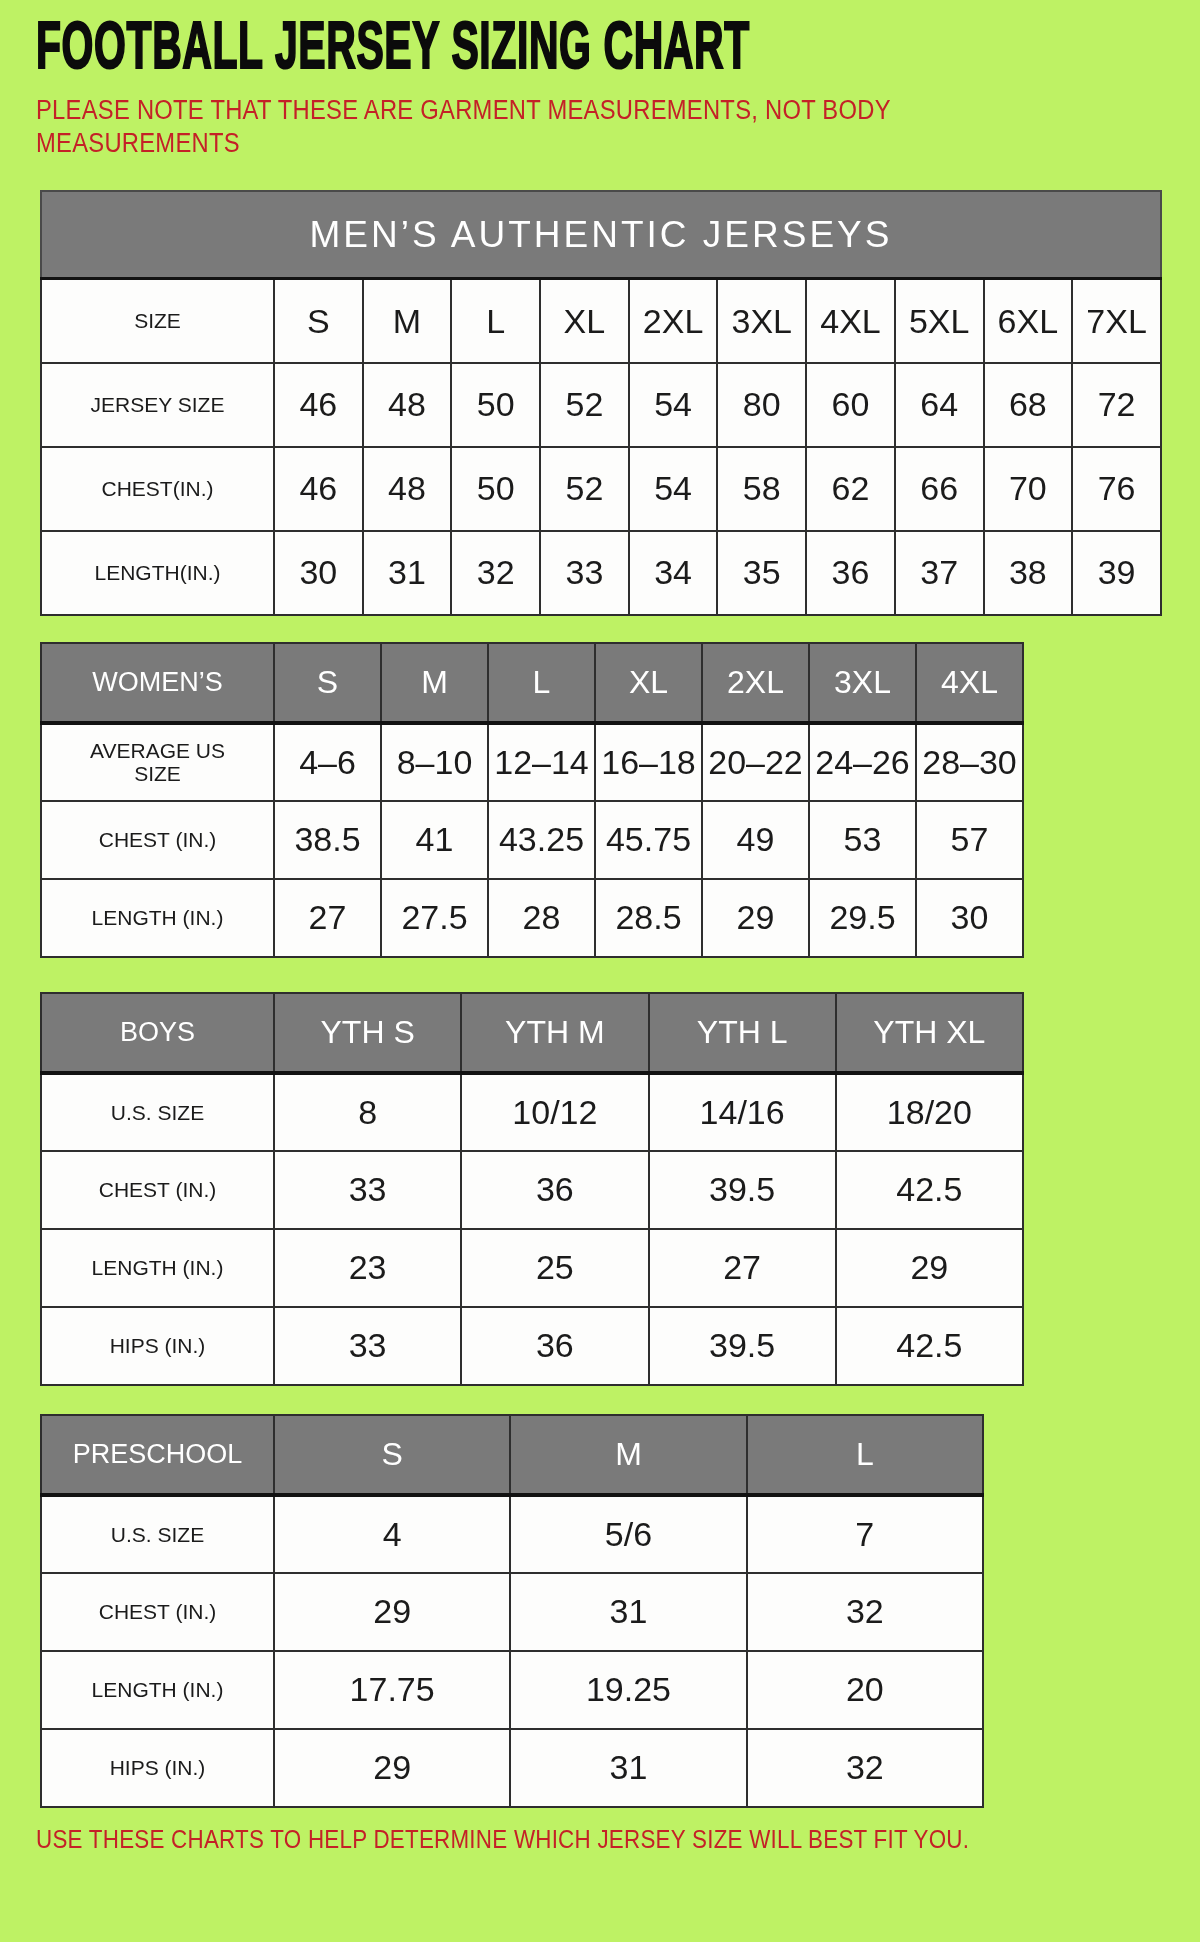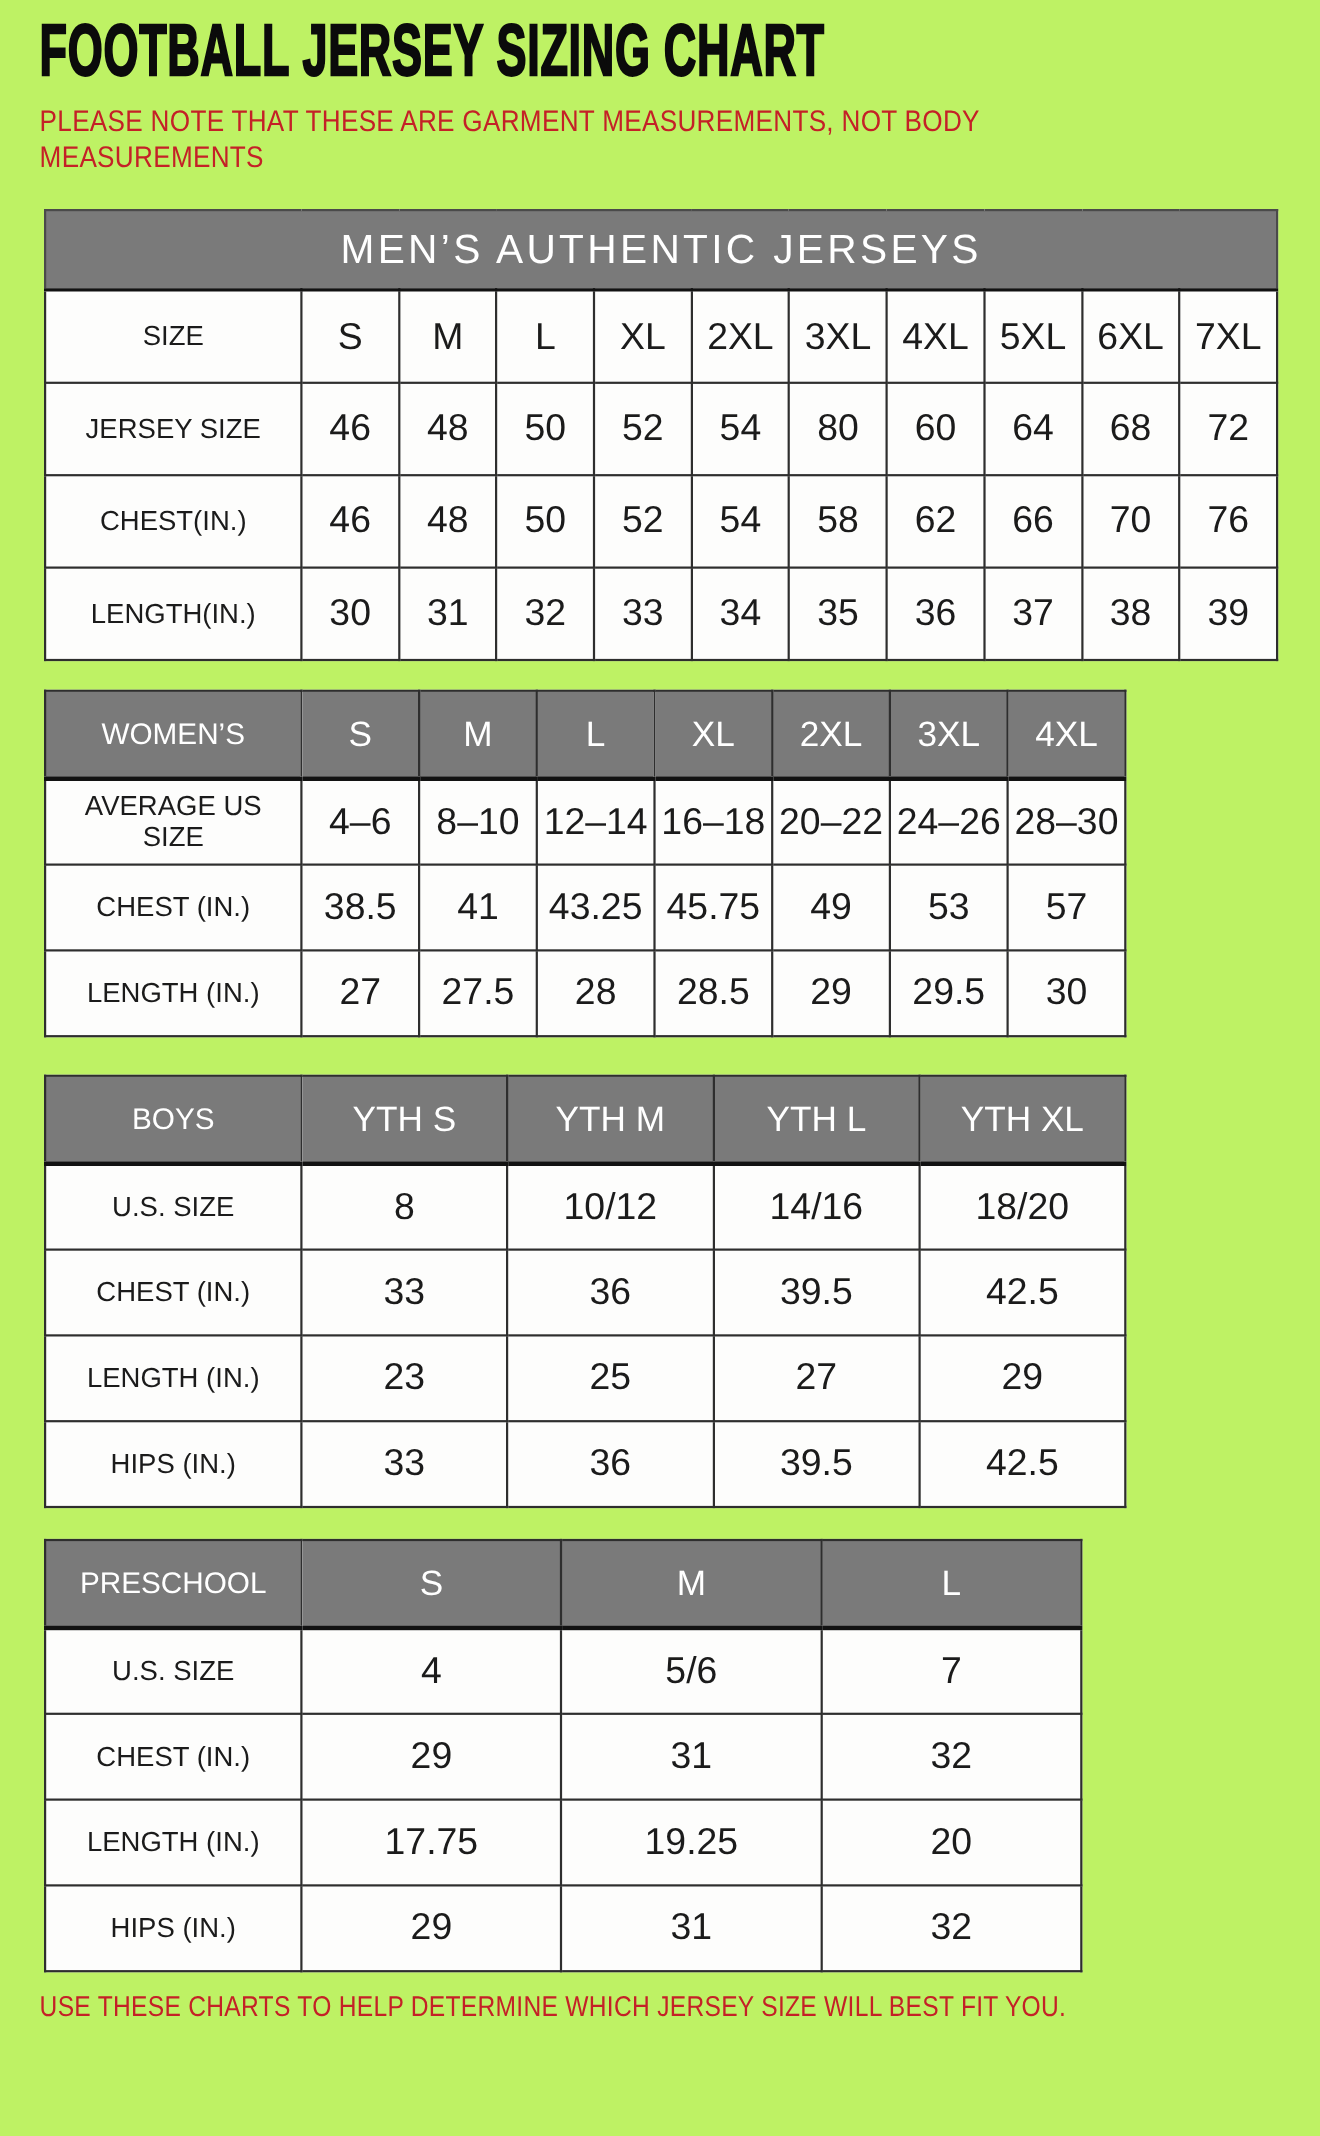--- a/index.html
+++ b/index.html
@@ -55,29 +55,29 @@
   }
   thead th {
     background:#7a7a7a;
     color:#ffffff;
     height:80px;
     font-size:32px;
     border-bottom:4px solid #121212;
   }
   thead th.corner { font-size:27px; }
   thead th.banner {
-    height:73px;
+    height:88px;
     font-size:37px;
     letter-spacing:3px;
     border:2px solid #4a4a4a;
     border-bottom:3px solid #121212;
   }
   tbody td { height:78px; font-size:34px; color:#1b1b1b; background:#fdfdfc; }
   .t-mens tbody td { height:84px; }
-  td.rowlabel { font-size:25px; padding:0 6px; line-height:1.12; }
+  td.rowlabel { font-size:21px; padding:0 6px; line-height:1.12; }
   .t-womens tbody tr:first-child td.rowlabel span {
     display:inline-block; max-width:165px; white-space:normal;
   }
   .footer {
     margin-top:16px;
     color:#c42127;
     font-size:26px;
     letter-spacing:0.3px;
     white-space:nowrap;
     transform:scaleX(0.86);

